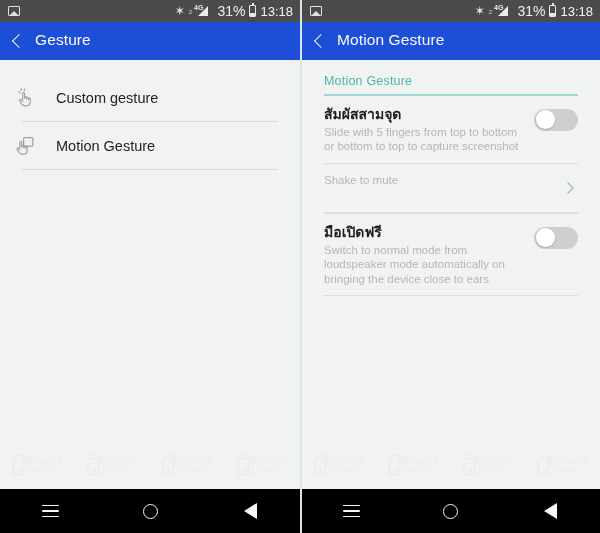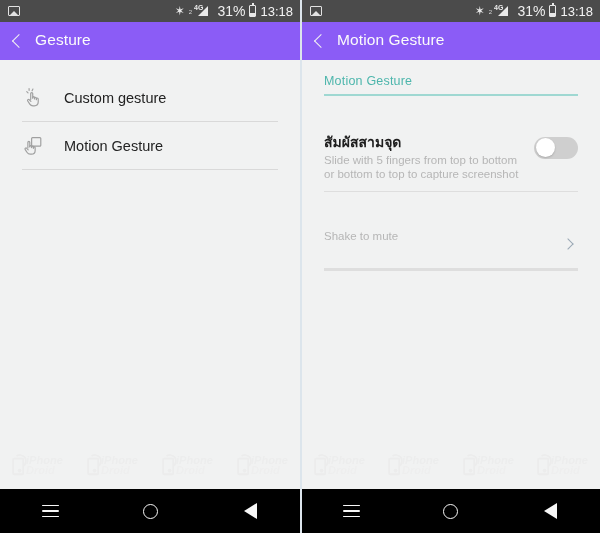--- a/index.html
+++ b/index.html
@@ -52,57 +52,57 @@
     width:2px;height:1.5px;background:#e8e8e8;
   }
   .ic-batt:after{
     content:"";position:absolute;left:0;right:0;bottom:0;
     height:32%;background:#e8e8e8;
   }
   .sb-time{font-size:13px;color:#f4f4f4;}
 
   
   .appbar{
-    height:38px;min-height:38px;background:#8b5cf6;
+    height:38px;min-height:38px;background:#1d4ed8;
     display:flex;align-items:center;padding:0 12px;
     box-sizing:border-box;gap:11px;
   }
   .back-chevron{
     width:9px;height:9px;border-left:1.6px solid #f2f2f2;
     border-bottom:1.6px solid #f2f2f2;transform:rotate(45deg);
     margin-left:2px;margin-bottom:1px;
   }
   .appbar-title{
     font-size:15.5px;color:#fbfbfb;letter-spacing:.1px;
     position:relative;top:-1px;
   }
 
   
   .content{flex:1;position:relative;overflow:hidden;background:#f1f2f2;}
 
   
   .simple-list{padding-top:14px;}
   .s-row{
     display:flex;align-items:center;height:47px;
-    padding:0 22px;box-sizing:border-box;gap:20px;
+    padding:0 14px;box-sizing:border-box;gap:20px;
   }
   .s-divider{height:1px;background:#d9d9d9;margin:0 22px;}
   .s-label{font-size:14.5px;color:#232323;}
   .g-icon{width:22px;height:22px;position:relative;flex:none;opacity:.62;}
   .g-icon svg{display:block;width:22px;height:22px;}
 
   
   .section-head{
     padding:14px 22px 6px 22px;
     font-size:12.5px;color:#4db6ac;letter-spacing:.2px;
   }
   .section-rule{height:1.5px;background:#9fd8d2;margin:0 22px 0 22px;}
   .set-row{
     display:flex;align-items:flex-start;
-    padding:9px 22px 9px 22px;box-sizing:border-box;gap:0;margin-top:28px;
+    padding:9px 22px 9px 22px;box-sizing:border-box;gap:0;
   }
   .set-texts{flex:1;min-width:0;padding-right:6px;}
   .set-title{
     font-size:14px;color:#1d1d1d;font-weight:bold;
     line-height:18px;margin-bottom:2px;
   }
   .set-desc{font-size:11.5px;color:#b6b6b6;line-height:14.5px;}
   .set-ctl{display:flex;align-items:center;min-height:30px;flex:none;}
   .set-divider{height:1px;background:#dedede;margin:0 22px;}
   .toggle{
@@ -327,20 +327,31 @@
           <div class="set-desc">Shake to mute</div>
         </div>
         <div class="set-ctl">
           <span class="row-chevron"></span>
         </div>
       </div>
       <div class="set-divider"></div>
 
       <div class="set-divider"></div>
 
+      <div class="set-row">
+        <div class="set-texts">
+          <div class="set-title">มือเปิดฟรี</div>
+          <div class="set-desc">Switch to normal mode from loudspeaker mode automatically on bringing the device close to ears</div>
+        </div>
+        <div class="set-ctl">
+          <div class="toggle">
+              <span class="knob"></span>
+            </div>
+        </div>
+      </div>
       <div class="set-divider"></div>
 
       <div class="watermark">
         <div class="wm-unit">
           <div class="wm-phone">
               <span class="wm-wave"></span>
             </div>
           <div class="wm-text">
             <span class="wm-t1">iPhone</span>
             <span class="wm-t2">Droid</span>

